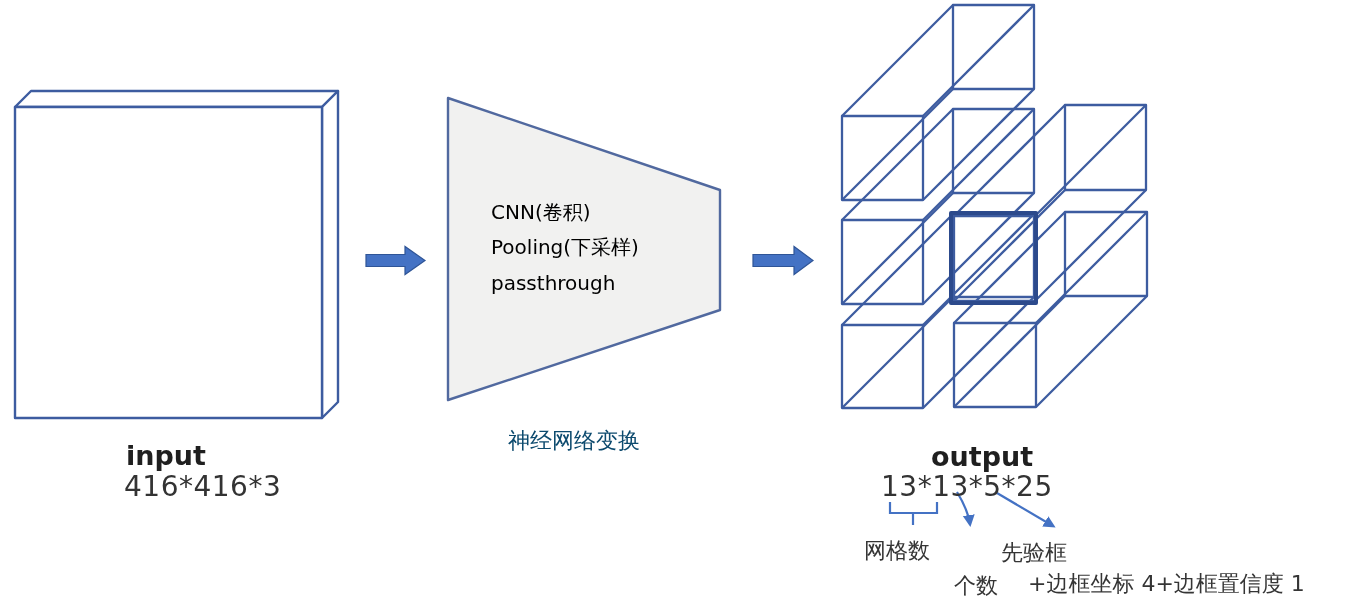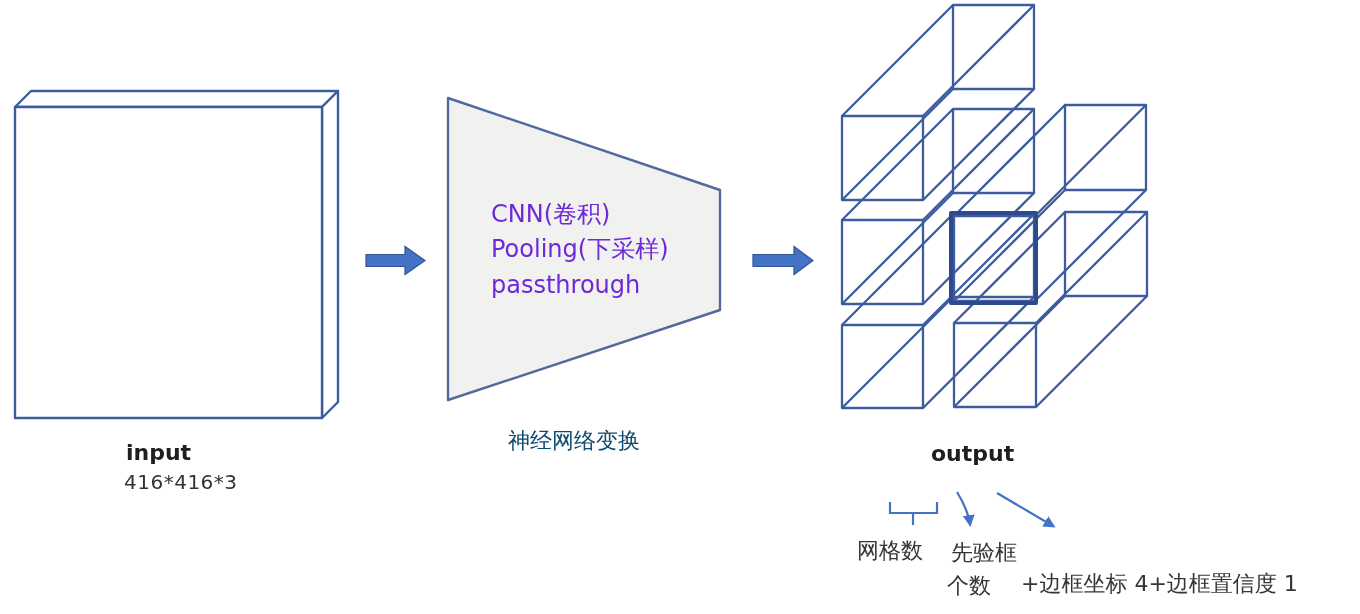--- a/index.html
+++ b/index.html
@@ -1,26 +1,26 @@
 <!DOCTYPE html>
 <html><head>
 <meta charset="utf-8">
 <style>
   html,body{margin:0;padding:0;background:#fff;}
   .canvas{
     position:relative;width:1360px;height:614px;background:#ffffff;overflow:hidden;
     font-family:"DejaVu Sans","Liberation Sans",sans-serif;
   }
   .canvas svg{position:absolute;left:0;top:0;}
-  .t{position:absolute;white-space:nowrap;color:#3a3a3a;font-size:20px;line-height:1.2;}
-  .t.bold{font-weight:bold;color:#1f1f1f;font-size:22px;}
+  .t{position:absolute;white-space:nowrap;color:#3a3a3a;font-size:28px;line-height:1.2;}
+  .t.bold{font-weight:bold;color:#1f1f1f;font-size:27px;}
   .t.dims{letter-spacing:.5px;color:#333;}
-  .t.inner{font-size:24px;color:#6d28d9;}
+  .t.inner{font-size:20px;color:#000000;}
   .t.caption{font-size:22px;color:#0c4a6e;}
-  .t.note{font-size:22px;color:#353535;}
+  .t.note{font-size:22px;color:#353535;margin-left:7px;}
 </style>
 </head>
 <body>
 
 <div class="canvas">
 
   <svg width="1360" height="614" viewBox="0 0 1360 614">
     <defs>
       <marker id="ah" markerUnits="userSpaceOnUse" markerWidth="16" markerHeight="16" refX="9" refY="6" orient="auto">
         <path d="M0,0 L12,6 L0,12 Z" fill="#4472C4"></path>
@@ -105,19 +105,20 @@
   <div class="t bold" style="left:126px;top:440px;">input</div>
   <div class="t dims" style="left:124px;top:470px;">416*416*3</div>
 
   <div class="t inner" style="left:491px;top:200px;">CNN(卷积)</div>
   <div class="t inner" style="left:491px;top:235px;">Pooling(下采样)</div>
   <div class="t inner" style="left:491px;top:271px;">passthrough</div>
 
   <div class="t caption" style="left:508px;top:428px;">神经网络变换</div>
 
   <div class="t bold" style="left:931px;top:441px;">output</div>
+  <div class="t dims" style="left:881px;top:470px;">13*13*5*25</div>
 
   <div class="t note" style="left:857px;top:538px;">网格数</div>
-  <div class="t note" style="left:951px;top:540px;">先验框</div>
+  <div class="t note" style="left:994px;top:540px;">先验框</div>
   <div class="t note" style="left:947px;top:573px;">个数</div>
   <div class="t note" style="left:1021px;top:571px;">+边框坐标 4+边框置信度 1</div>
 
 </div>
 
 </body></html>

